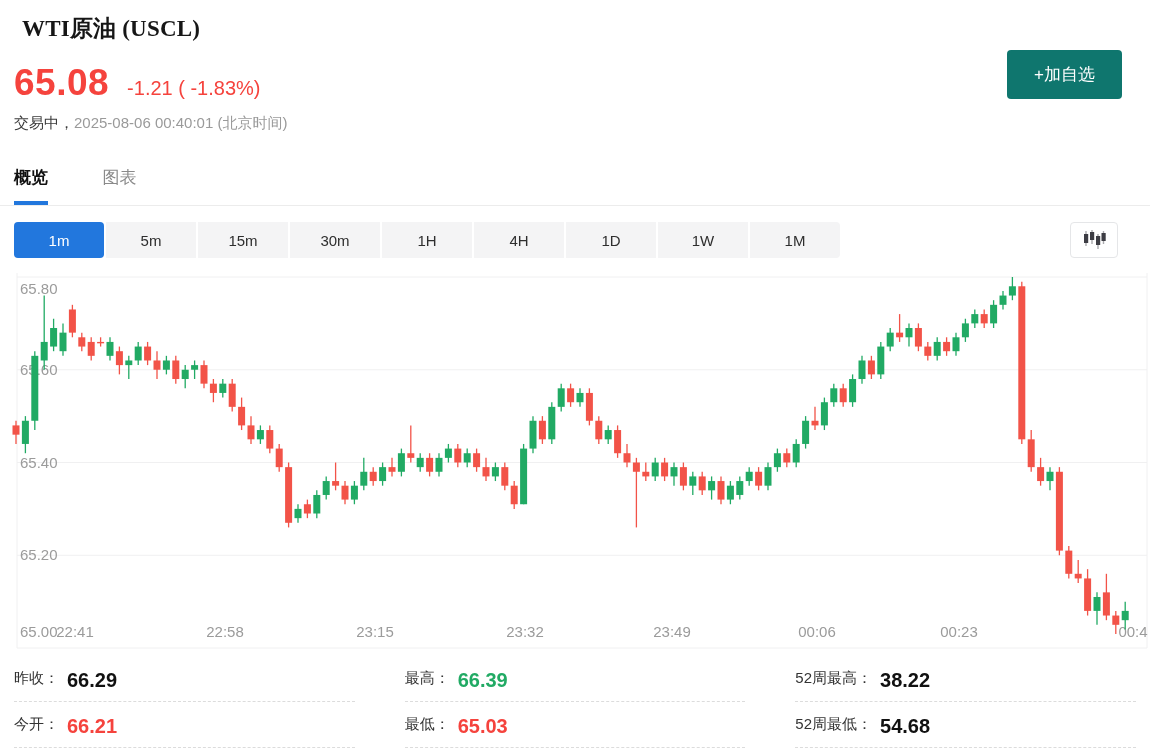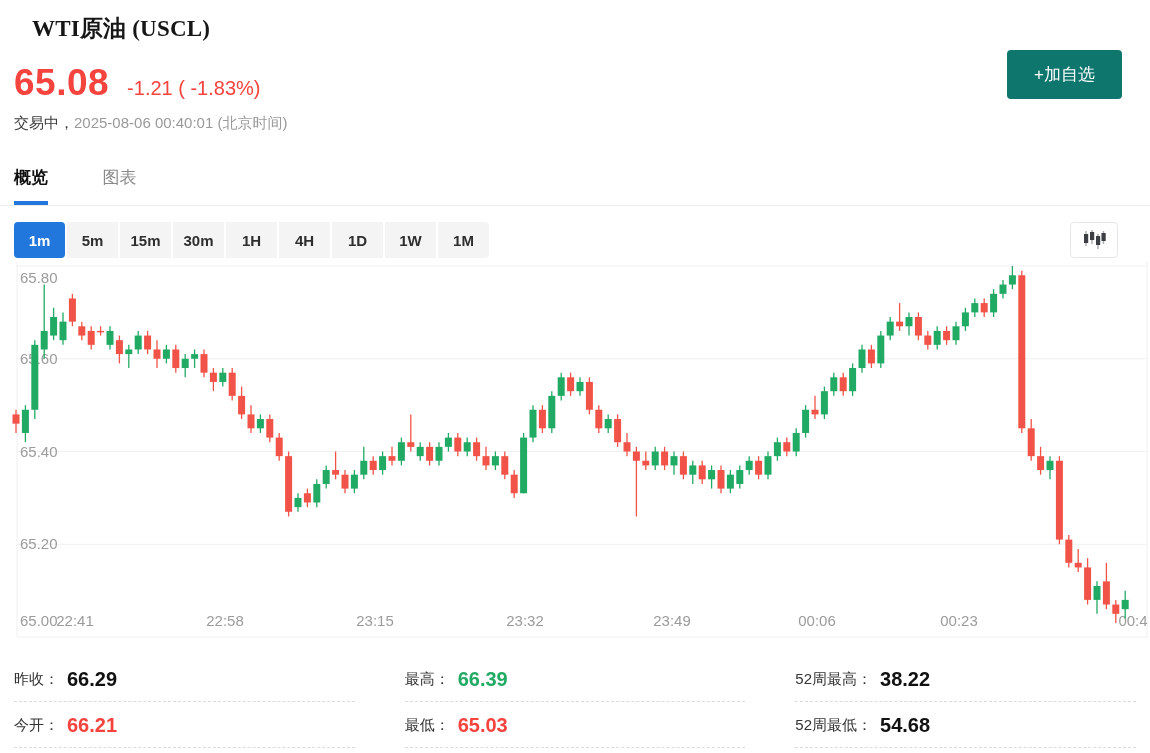--- a/index.html
+++ b/index.html
@@ -2,21 +2,21 @@
 <html><head>
 <meta charset="utf-8">
 <style>
   * { margin:0; padding:0; box-sizing:border-box; }
   html,body { background:#ffffff; }
   body {
     width:1150px; height:753px; position:relative; overflow:hidden;
     font-family:"Liberation Sans", sans-serif; color:#1f1f1f;
   }
   .page-title {
-    position:absolute; left:32px; top:13px;
+    position:absolute; left:22px; top:13px;
     font-family:"Liberation Serif", serif;
     font-size:23px; font-weight:600; color:#161616; letter-spacing:0.2px;
   }
   .price-row { position:absolute; left:14px; top:62px; display:flex; align-items:baseline; }
   .price-main { font-size:37px; font-weight:bold; letter-spacing:0.5px; }
   .price-change { font-size:20px; margin-left:18px; }
   .status-row { position:absolute; left:14px; top:114px; font-size:15px; color:#3a3a3a; }
   .status-time { color:#9a9a9a; }
   .add-btn {
     position:absolute; right:28px; top:50px; width:115px; height:49px;
@@ -29,39 +29,39 @@
   }
   .tab {
     display:inline-block; font-size:17px; color:#8a8a8a;
     padding-bottom:12px; margin-right:50px; cursor:pointer;
     border-bottom:4px solid transparent;
     text-align:center;
   }
   .tab.active { color:#111111; font-weight:bold; }
   .intervals { position:absolute; left:14px; top:222px; display:flex; }
   .intervals button {
-    width:51px; height:36px; border:none; background:#f4f4f5; color:#2e2e2e;
+    width:90px; height:36px; border:none; background:#f4f4f5; color:#2e2e2e;
     font-size:15px; font-family:"Liberation Sans", sans-serif;
-    margin-right:2px; cursor:pointer;font-weight:bold;
+    margin-right:2px; cursor:pointer;
   }
   .intervals button:first-child { border-radius:4px 0 0 4px; }
   .intervals button:last-child  { border-radius:0 4px 4px 0; margin-right:0; }
   .intervals button.active { color:#ffffff; border-radius:4px; }
   .chart-type-btn {
     position:absolute; right:32px; top:222px; width:48px; height:36px;
     background:#ffffff; border:1px solid #e5e6e8; border-radius:4px;
     display:flex; align-items:center; justify-content:center; cursor:pointer;
   }
-  .chart-wrap { position:absolute; left:0; top:242px; width:1078px; height:400px; }
+  .chart-wrap { position:absolute; left:0; top:253px; width:1078px; height:400px; }
   .stats {
     position:absolute; left:14px; top:656px; width:1122px;
     display:grid; grid-template-columns:1fr 1fr 1fr; column-gap:50px;
   }
   .stat-cell {
-    display:flex; align-items:center; padding:13px 0 12px 0;
+    display:flex; align-items:flex-start; padding:13px 0 12px 0;
     border-bottom:1px dashed #dcdcdc; height:46px;
   }
   .stat-label { font-size:15px; color:#333333; }
   .stat-value { font-size:20px; font-weight:bold; margin-left:8px; }
 </style>
 </head>
 <body>
 
 <div class="page-title">WTI原油 (USCL)</div>
 

